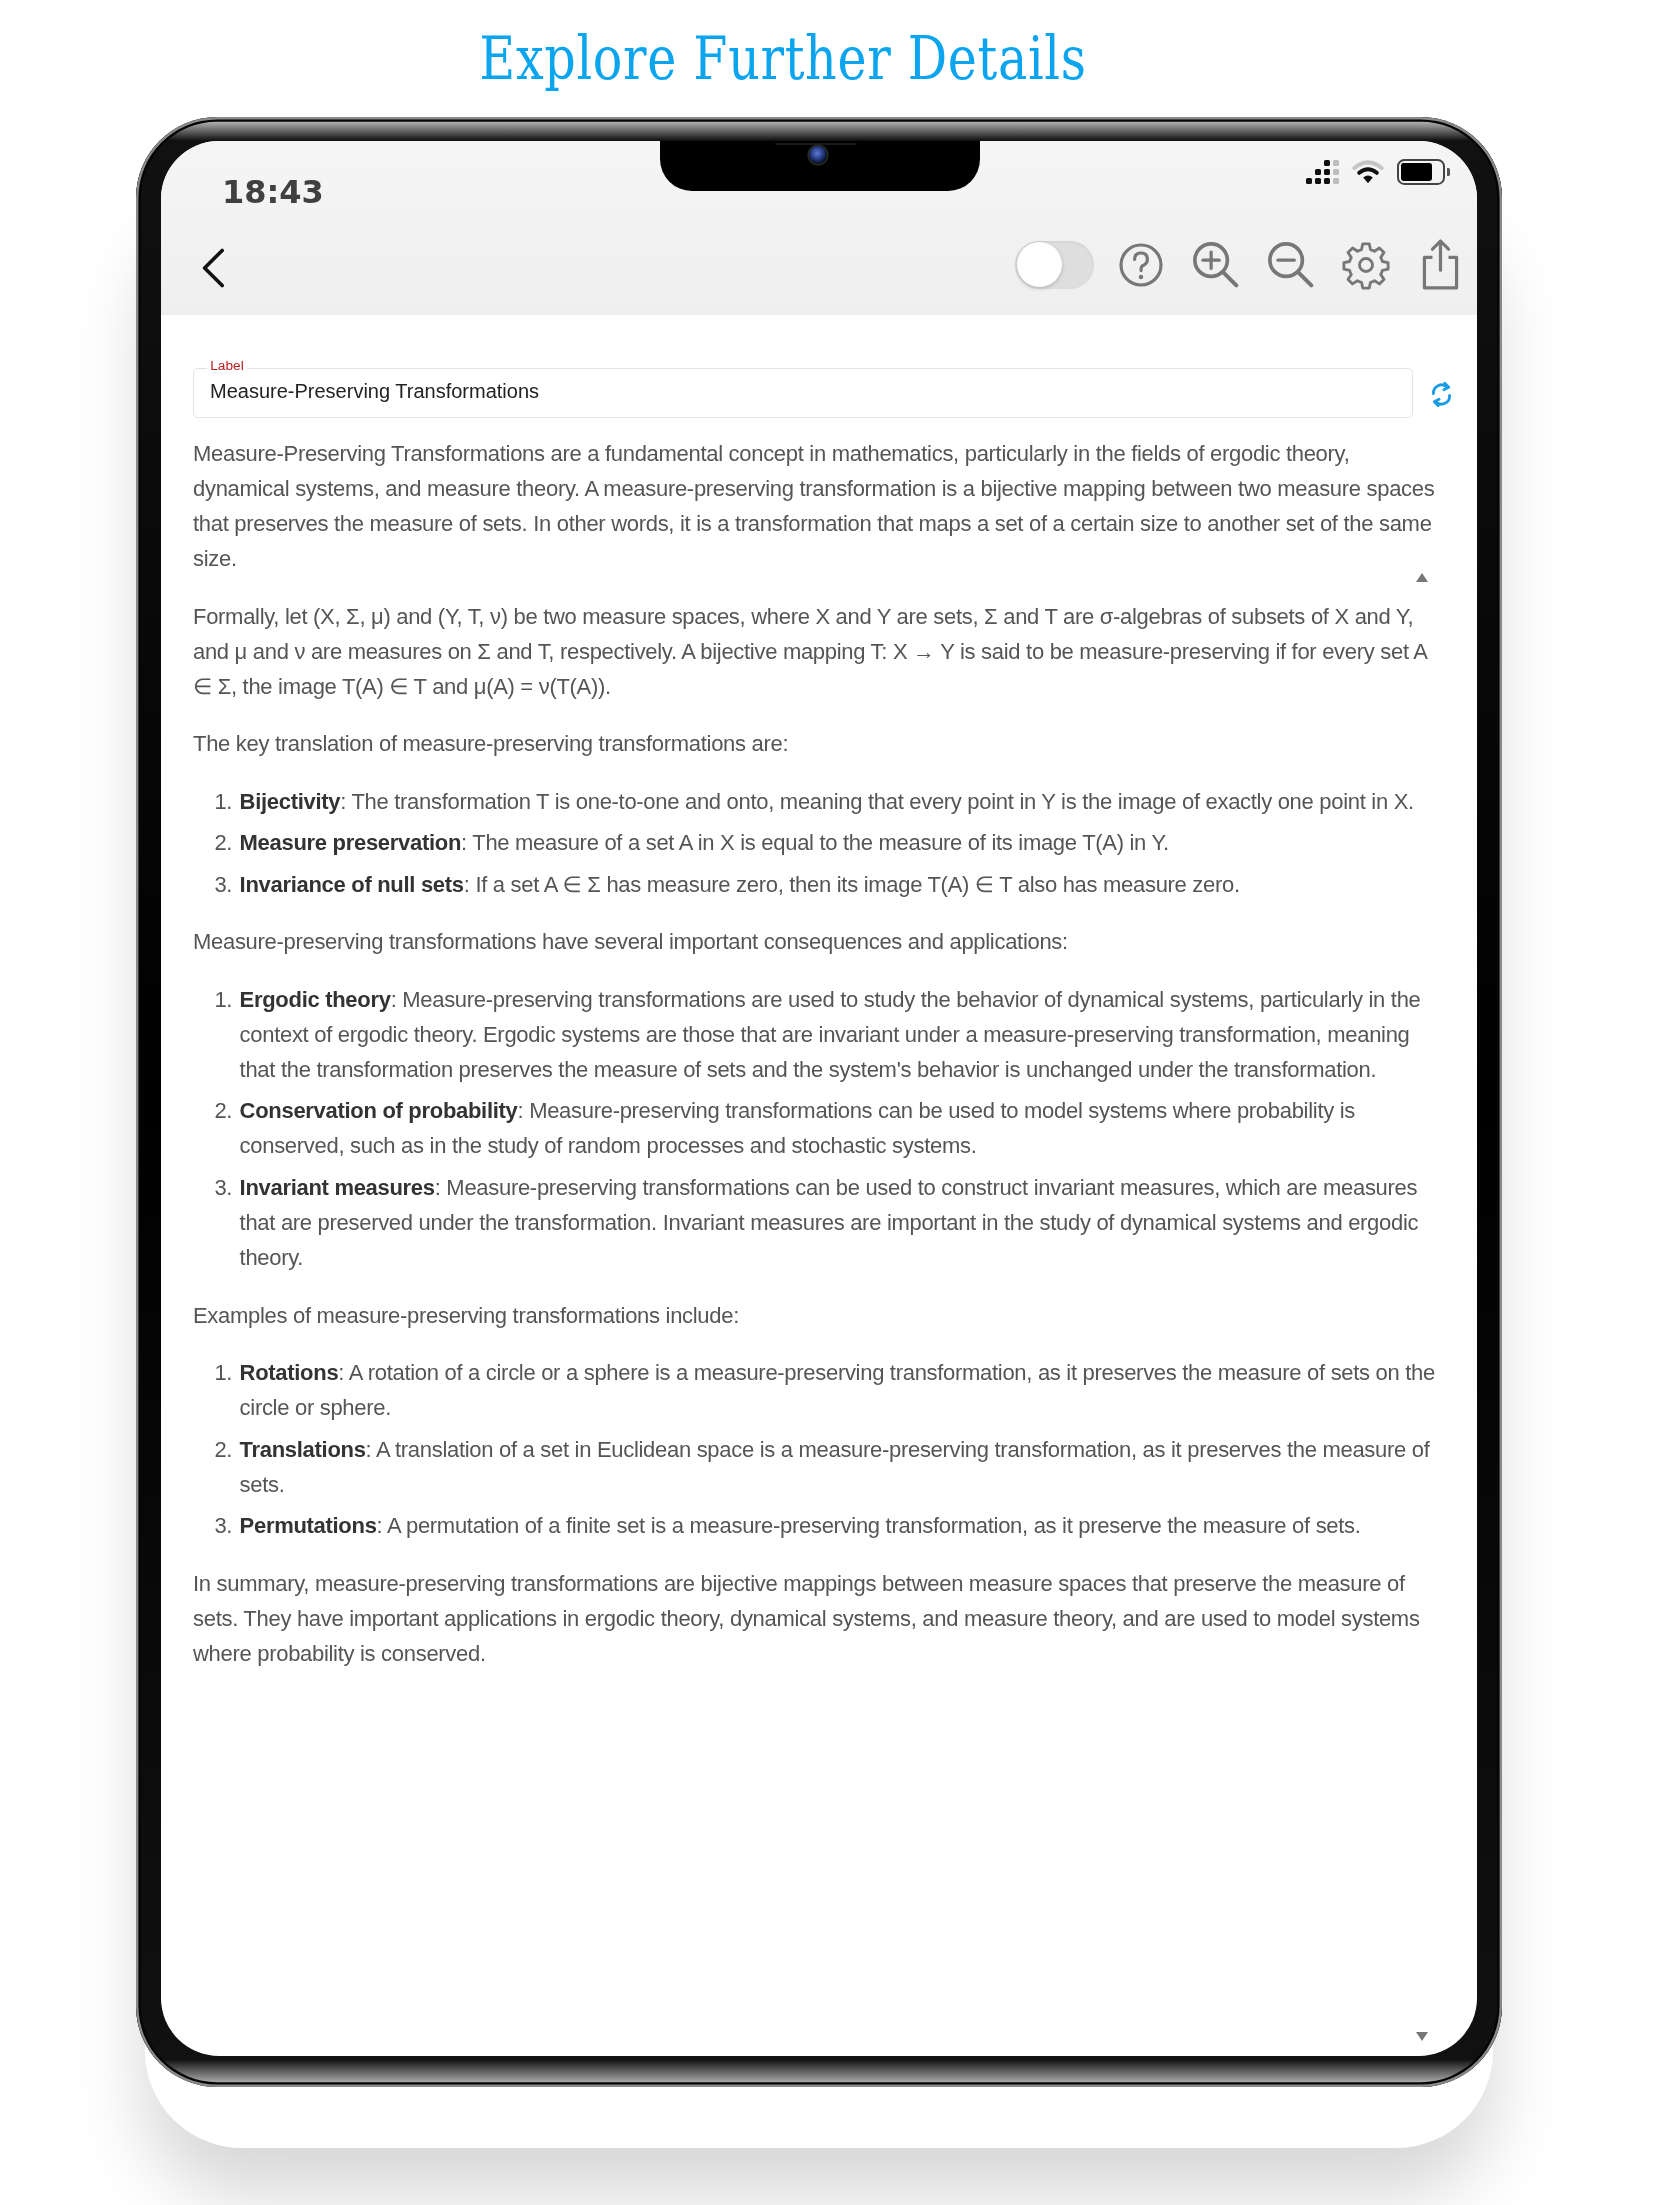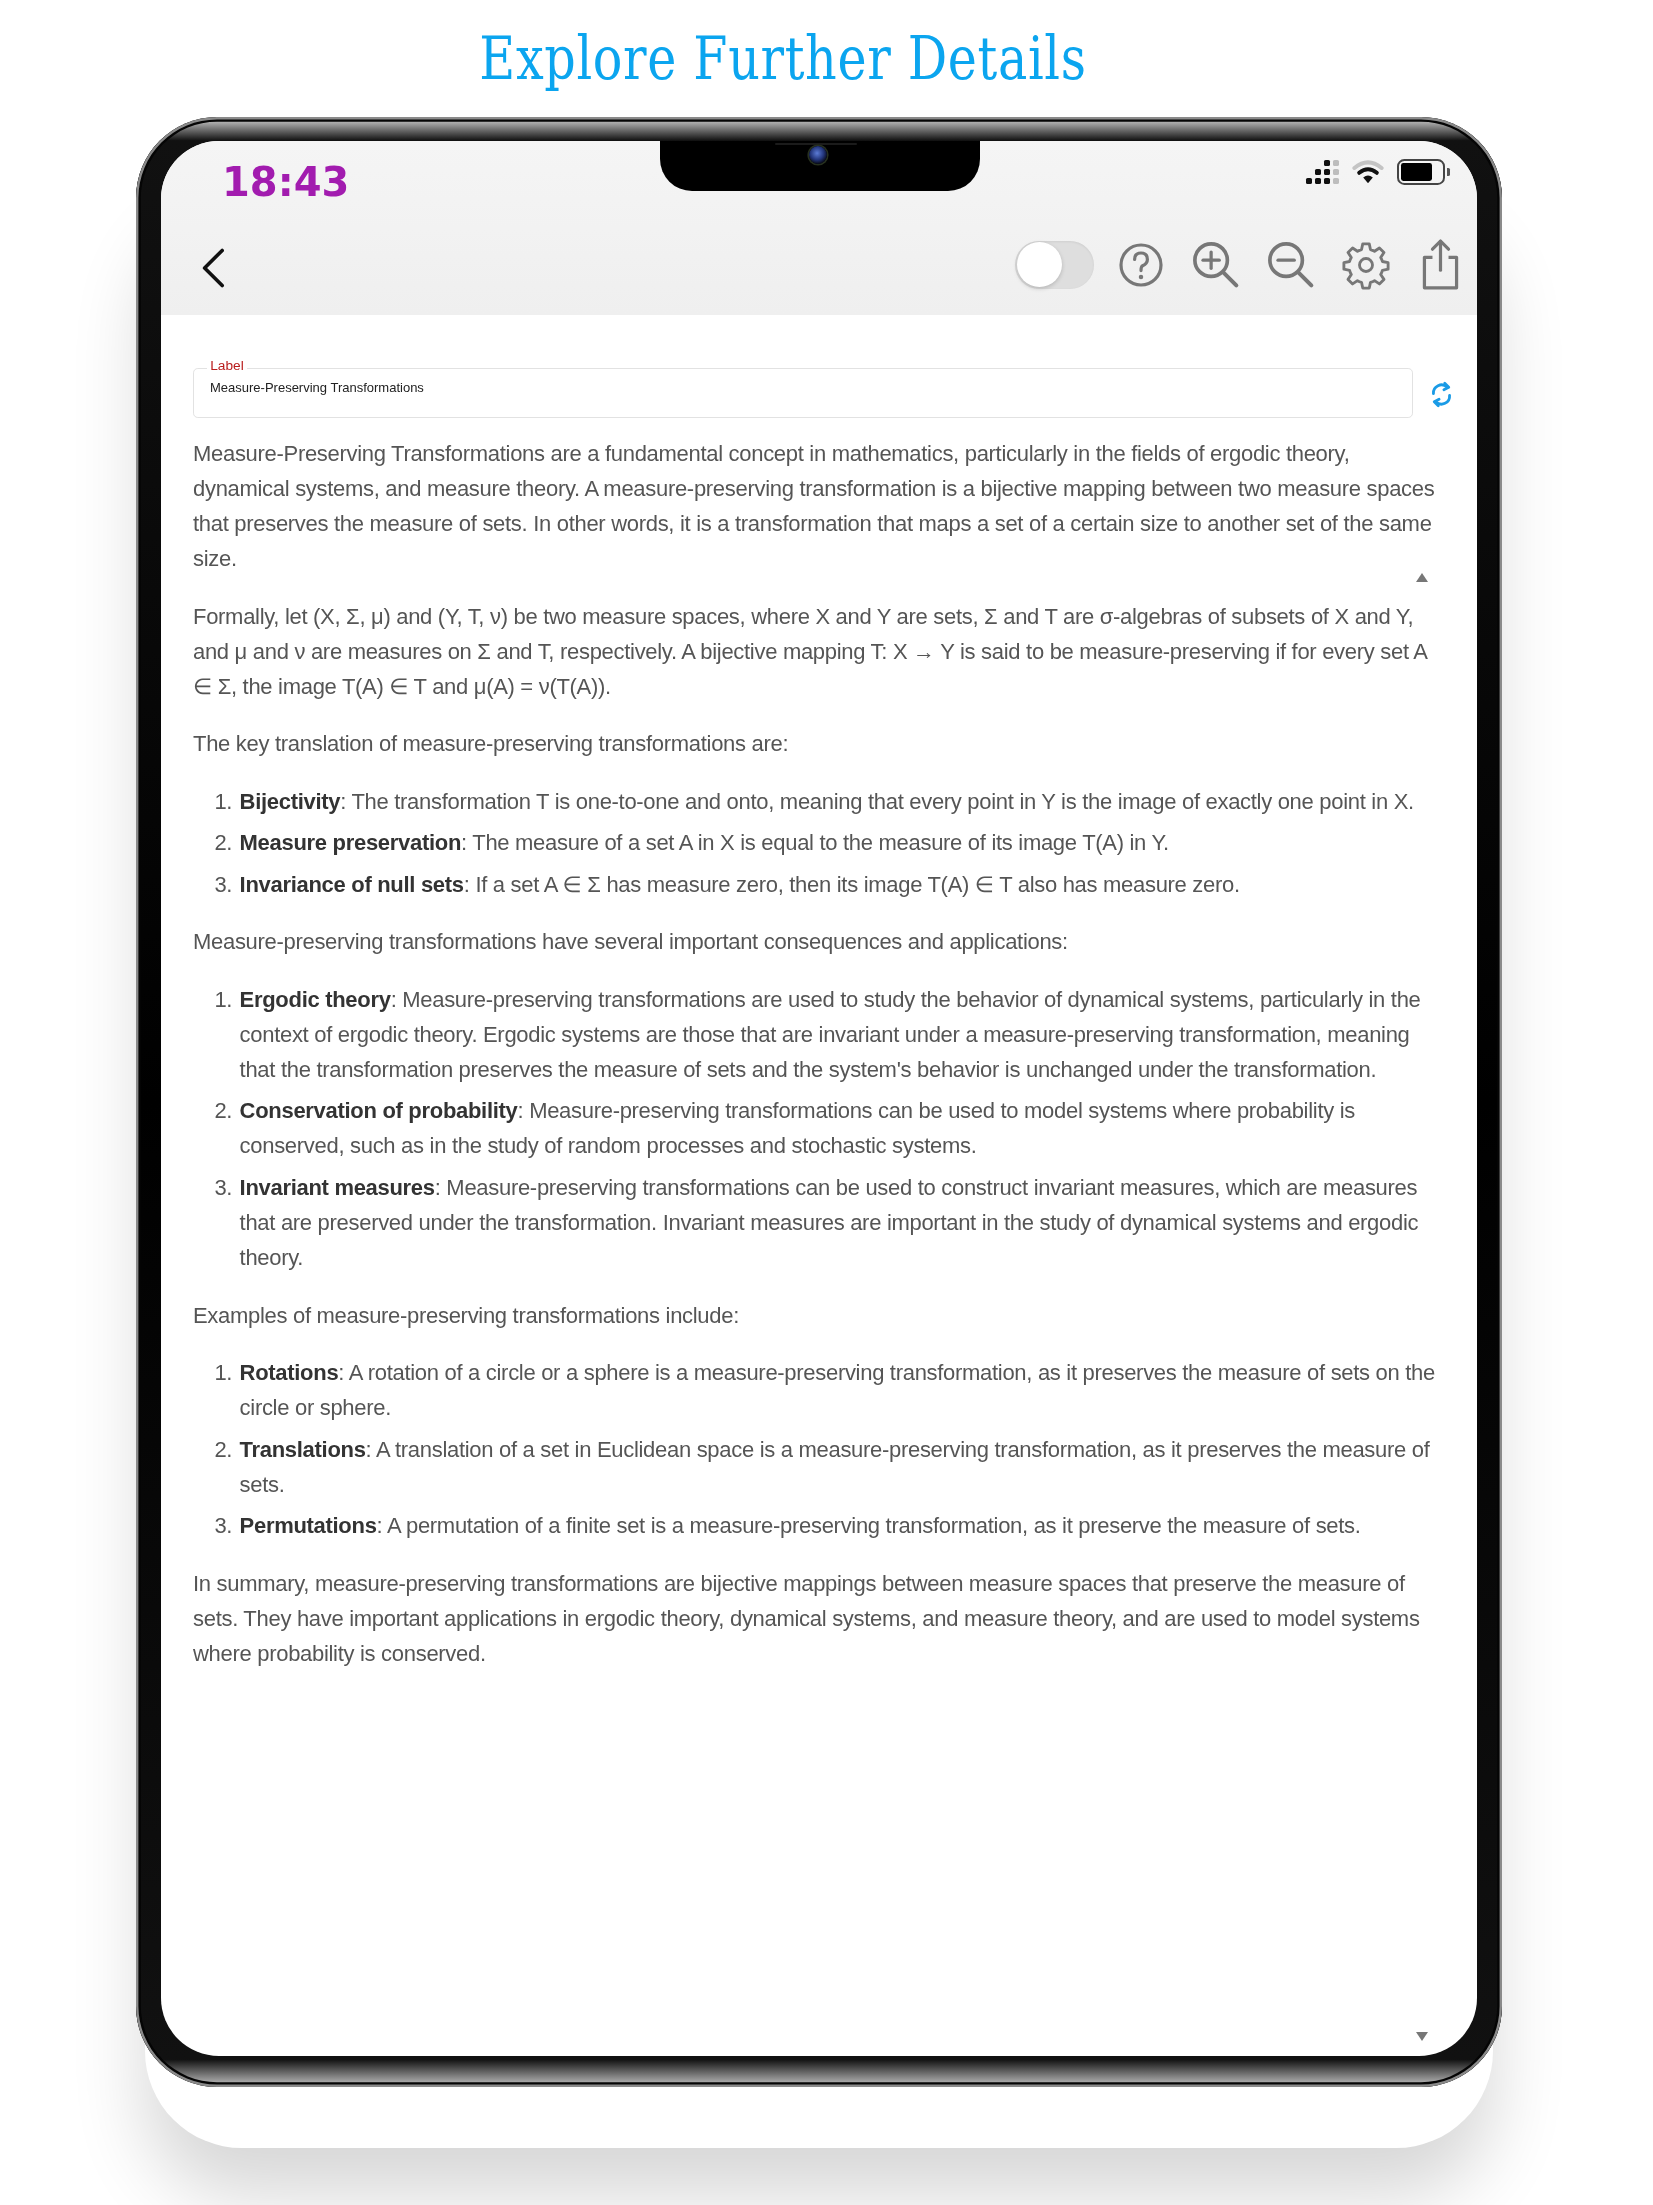--- a/index.html
+++ b/index.html
@@ -37,21 +37,21 @@
   .notch-speaker {
     position: absolute; left: 115px; top: 9.7px; width: 82px; height: 2.4px; background: #1b1b1b; border-radius: 1.6px;
   }
   .camera {
     position: absolute; left: 149px; top: 13px; width: 18px; height: 18px; border-radius: 50%;
     background: radial-gradient(circle at 45% 40%, #5b7bd6 0%, #23357a 45%, #0b0f22 70%);
     box-shadow: 0 0 0 1.6px #27301f;
   }
 
   .status-time {
-    position: absolute; left: 61px; top: 18px; font-size: 40px; font-weight: bold; color: #a21caf;
+    position: absolute; left: 61px; top: 32px; font-size: 32px; font-weight: bold; color: #404040;
     font-family: "DejaVu Sans", sans-serif; letter-spacing: 0px;
   }
   .status-icons { position: absolute; right: 32px; top: 18px; display: flex; align-items: center; gap: 13px; }
   .signal { display: grid; grid-template-columns: repeat(4, 6.5px); grid-template-rows: repeat(3, 6.5px); gap: 2.4px; }
   .signal span { width: 6.5px; height: 6.5px; border-radius: 1.6px; background: #111; }
   .signal span.off { background: #bdbdbd; }
   .signal span.blank { background: transparent; }
   .battery {
     position: relative; width: 48px; height: 26px; border: 2.4px solid #444; border-radius: 7.3px; padding: 2.4px;
   }
@@ -76,21 +76,21 @@
   .label-field {
     position: relative; width: 1220px; height: 50px; margin-top: 21px;
     border: 1.6px solid #e2e2e2; border-radius: 4.8px;
   }
   .label-legend {
     position: absolute; left: 13px; top: -11.3px; padding: 0 3.2px; background: #fff;
     font-size: 13.7px; color: #b91c1c;
   }
   .label-value {
     position: absolute; left: 16px; top: 11.3px; width: 1179px; border: none; outline: none; background: transparent;
-    font-family: "Liberation Sans", sans-serif; font-size: 13px; color: #222;
+    font-family: "Liberation Sans", sans-serif; font-size: 20px; color: #222;
   }
   .refresh-icon { position: absolute; left: 1233px; top: 11.3px; width: 29px; height: 29px; }
 
   .body-text {
     position: absolute; left: 0; top: 218px; width: 1247px;
     font-size: 22px; line-height: 35px; color: #555; letter-spacing: -0.3px;
   }
   .body-text p { margin: 0 0 22.6px 0; }
   .body-text ol { margin: 0 0 22.6px 0; padding-left: 45px; }
   .body-text li { margin-bottom: 6.5px; padding-left: 1.6px; }

